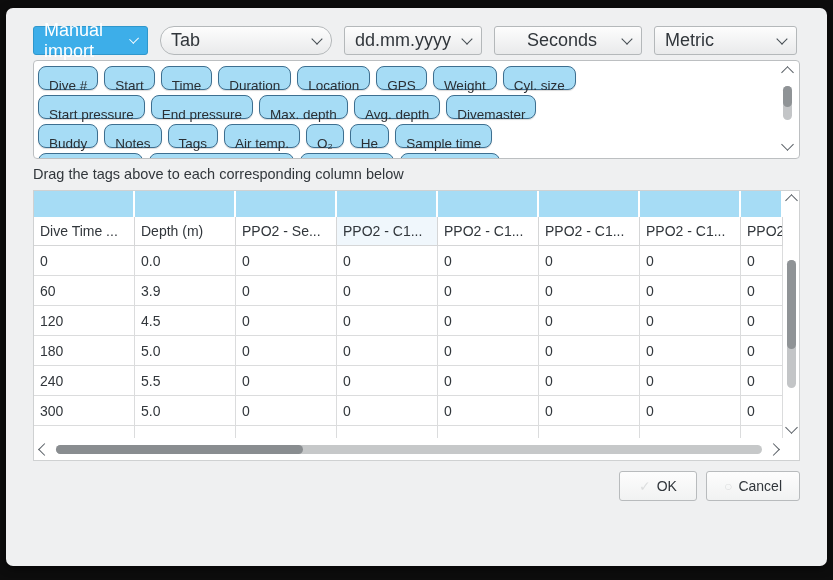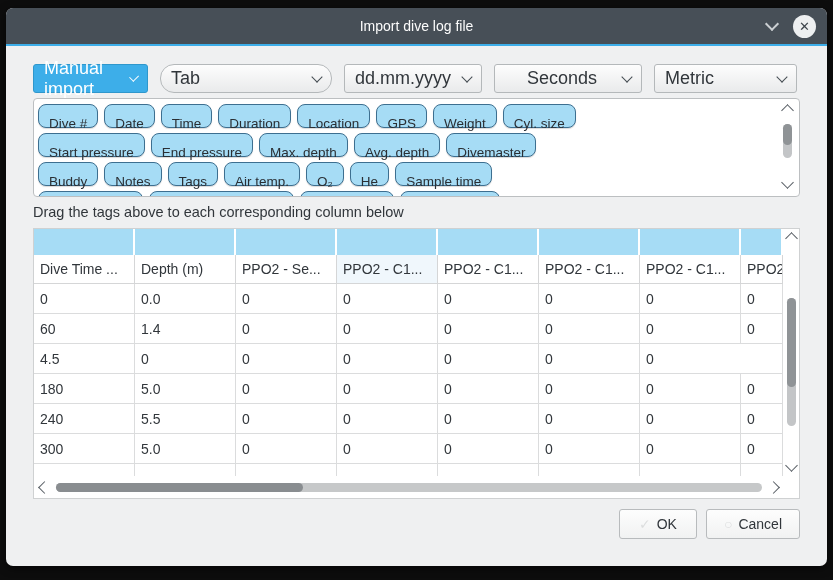--- a/index.html
+++ b/index.html
@@ -106,27 +106,20 @@
   }
   .btn .ghost{opacity:.13;font-size:14px;}
   .btn-ok{min-width:78px;}
   .btn-cancel{min-width:93px;}
 </style>
 </head>
 <body>
 
 <div class="window">
 
-  <div class="titlebar">
-    <span class="title">Import dive log file</span>
-    <span class="tb-icons">
-      <span class="chev"></span>
-      <span class="close-btn">✕</span>
-    </span>
-  </div>
 
   <div class="dlg-body">
 
     <div class="dd-row">
       <div class="dd sel dd-1">
         <span>Manual import</span>
         <span class="dchev"></span>
       </div>
       <div class="dd dd-2">
         <span>Tab</span>
@@ -143,21 +136,21 @@
       <div class="dd dd-5">
         <span>Metric</span>
         <span class="dchev"></span>
       </div>
     </div>
 
     <div class="tagbox">
       <div>
           <div class="tag-row">
             <button class="tag">Dive #</button>
-            <button class="tag">Date</button>
+            <button class="tag">Start</button>
             <button class="tag">Time</button>
             <button class="tag">Duration</button>
             <button class="tag">Location</button>
             <button class="tag">GPS</button>
             <button class="tag">Weight</button>
             <button class="tag">Cyl. size</button>
           </div>
           <div class="tag-row">
             <button class="tag">Start pressure</button>
             <button class="tag">End pressure</button>
@@ -221,29 +214,30 @@
               <div class="cell data-cell">0.0</div>
               <div class="cell data-cell">0</div>
               <div class="cell data-cell">0</div>
               <div class="cell data-cell">0</div>
               <div class="cell data-cell">0</div>
               <div class="cell data-cell">0</div>
               <div class="cell data-cell last">0</div>
             </div>
             <div class="row trow">
               <div class="cell data-cell">60</div>
-              <div class="cell data-cell">1.4</div>
-              <div class="cell data-cell">0</div>
-              <div class="cell data-cell">0</div>
-              <div class="cell data-cell">0</div>
-              <div class="cell data-cell">0</div>
-              <div class="cell data-cell">0</div>
-              <div class="cell data-cell last">0</div>
-            </div>
-            <div class="row trow">
+              <div class="cell data-cell">3.9</div>
+              <div class="cell data-cell">0</div>
+              <div class="cell data-cell">0</div>
+              <div class="cell data-cell">0</div>
+              <div class="cell data-cell">0</div>
+              <div class="cell data-cell">0</div>
+              <div class="cell data-cell last">0</div>
+            </div>
+            <div class="row trow">
+              <div class="cell data-cell">120</div>
               <div class="cell data-cell">4.5</div>
               <div class="cell data-cell">0</div>
               <div class="cell data-cell">0</div>
               <div class="cell data-cell">0</div>
               <div class="cell data-cell">0</div>
               <div class="cell data-cell">0</div>
               <div class="cell data-cell last">0</div>
             </div>
             <div class="row trow">
               <div class="cell data-cell">180</div>

